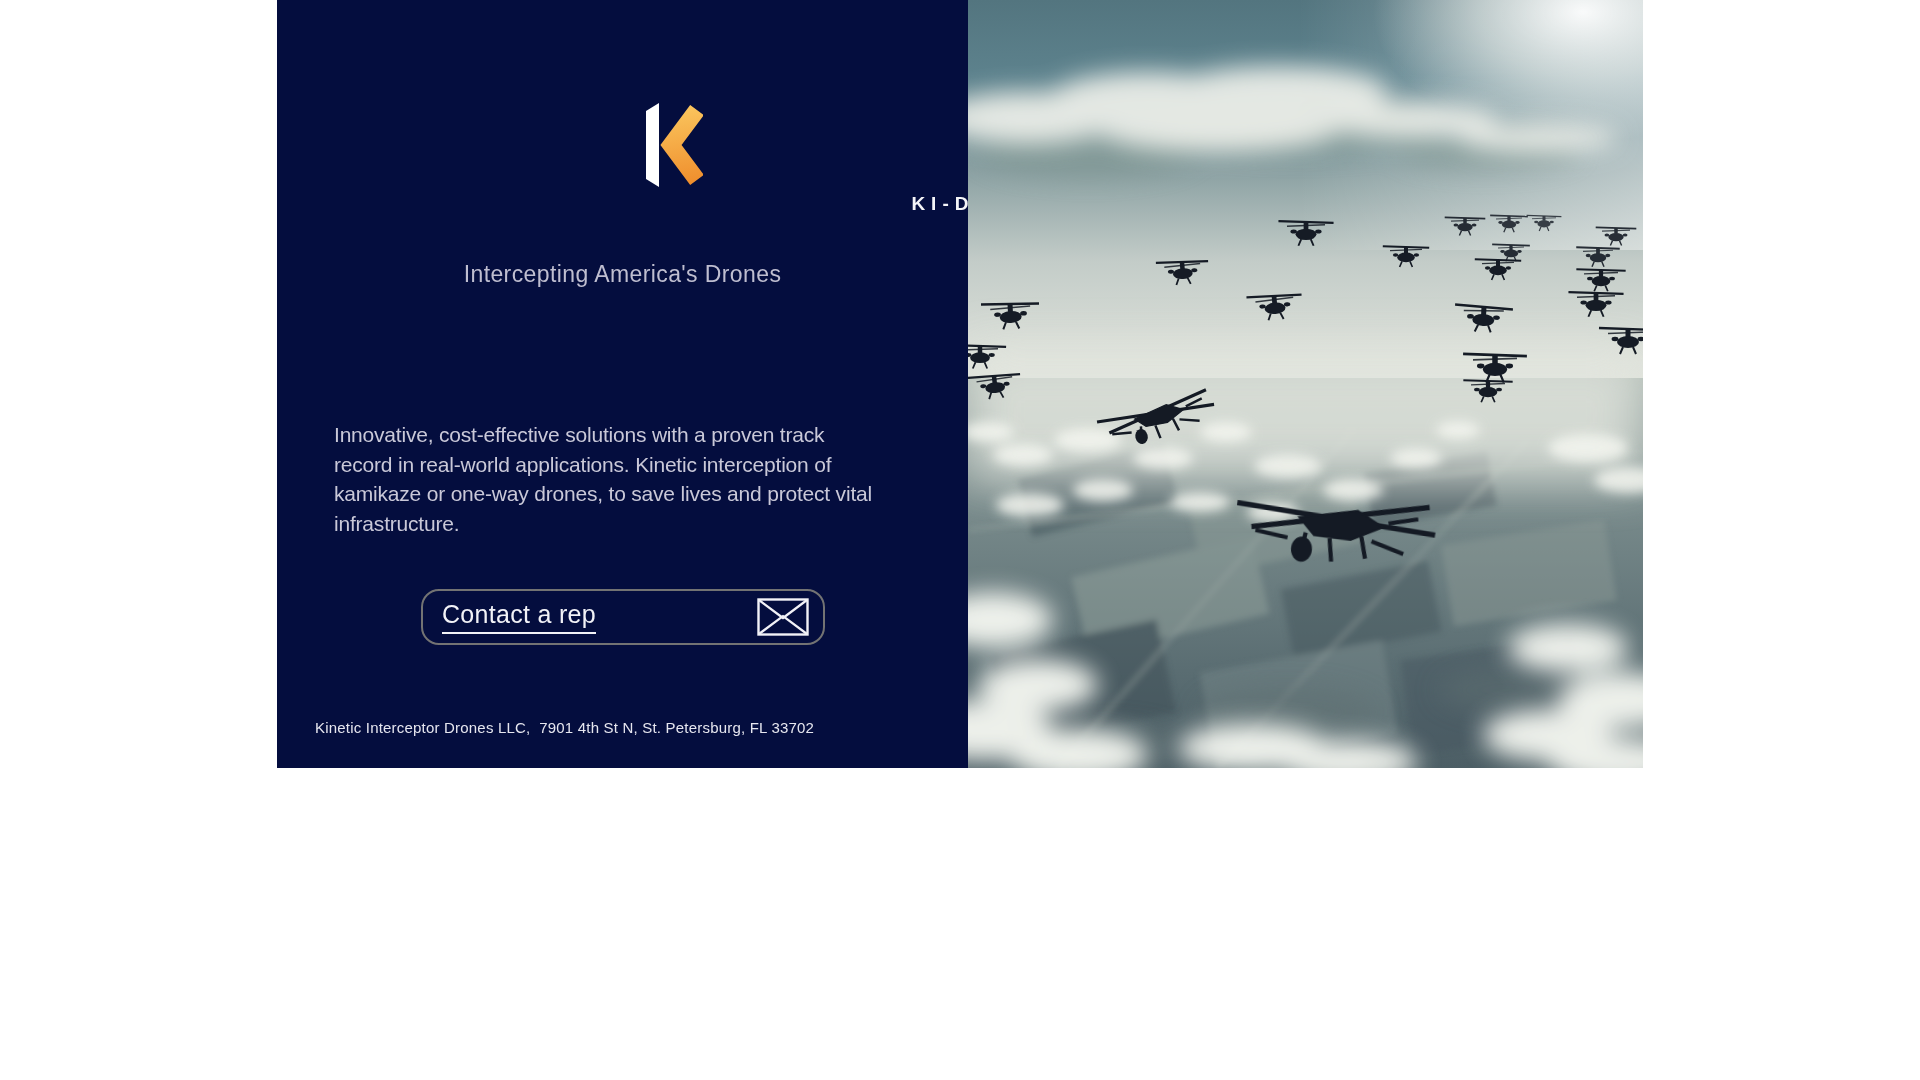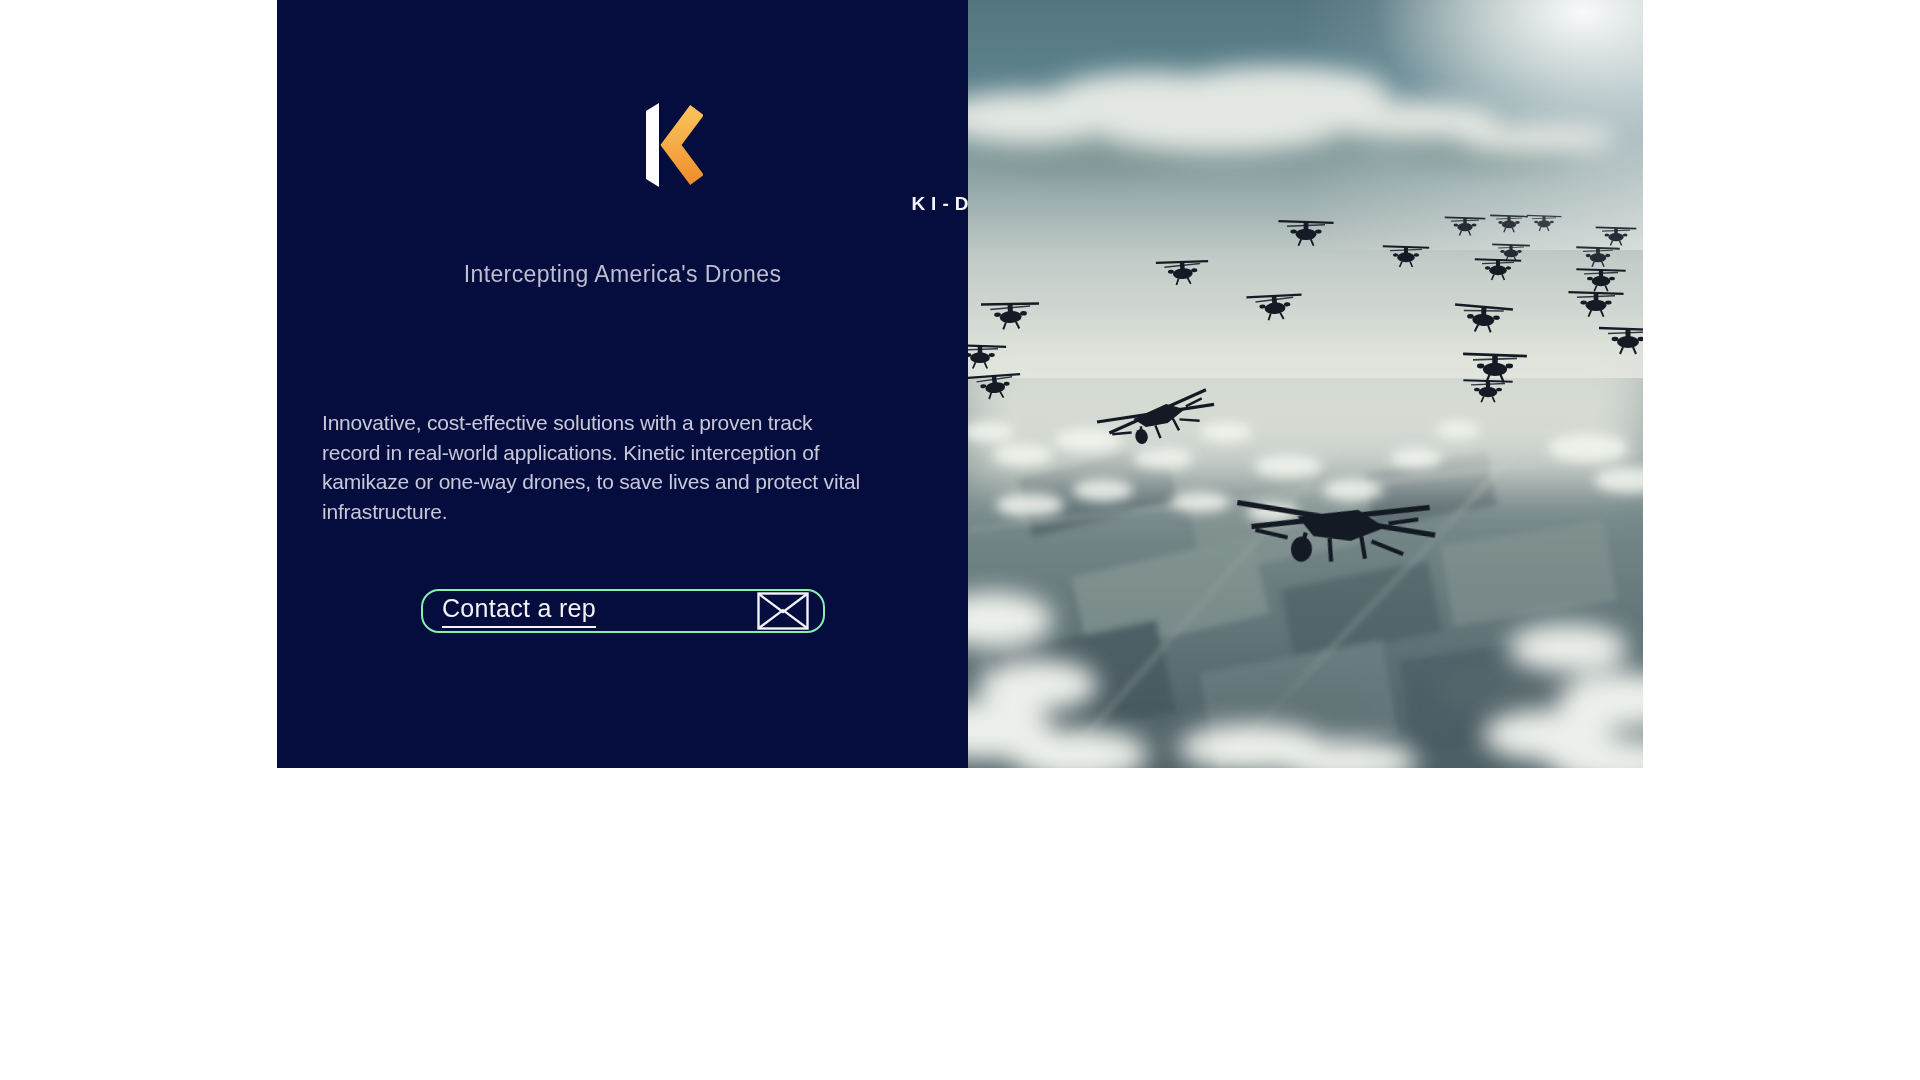--- a/index.html
+++ b/index.html
@@ -8,25 +8,25 @@
   
   .panel{position:absolute;left:277px;top:0;width:691px;height:768px;background:#040d3e;}
   .logo-wrap{position:absolute;left:0;top:103px;width:795px;text-align:right;}
   .logo-mark{display:block;margin:0 auto;}
   .logo-text{margin-top:6px;color:#f4f4f8;font-size:19px;font-weight:bold;
              letter-spacing:6px;text-indent:6px;}
   .tagline{position:absolute;left:0;top:261px;width:691px;text-align:center;
            color:#bfbed0;font-size:23px;font-weight:400;letter-spacing:0.4px;}
   .heading{position:absolute;left:41px;top:352px;margin:0;color:#ec9b43;
            font-size:29px;font-weight:500;letter-spacing:0.3px;}
-  .body-copy{position:absolute;left:41px;top:404px;width:620px;margin:4px;
+  .body-copy{position:absolute;left:41px;top:404px;width:620px;margin:16px;
              color:#c9c8d8;font-size:21px;line-height:29.5px;letter-spacing:-0.2px;
              white-space:pre-line;}
-  .cta{position:absolute;left:144px;top:589px;width:404px;height:44px;
-       border:2px solid #86efac;border-radius:18px;box-sizing:border-box;
+  .cta{position:absolute;left:144px;top:589px;width:404px;height:56px;
+       border:2px solid #737373;border-radius:18px;box-sizing:border-box;
        display:flex;align-items:center;justify-content:space-between;
        padding:0 14px 0 19px;cursor:pointer;text-decoration:none;background:transparent;}
   .cta-label{color:#f2f2f7;font-size:25px;letter-spacing:0.3px;
              border-bottom:2px solid #f2f2f7;padding-bottom:3px;}
   .cta-icon{display:block;}
   .footer-line{position:absolute;left:38px;top:719px;color:#e6e6ef;font-size:15px;
                letter-spacing:0.2px;white-space:pre;}
   
   .photo{position:absolute;left:968px;top:0;width:675px;height:768px;overflow:hidden;}
   .photo svg{display:block;}
@@ -62,20 +62,21 @@
 
     <a class="cta" href="#">
       <span class="cta-label">Contact a rep</span>
       <svg class="cta-icon" width="52" height="38" viewBox="0 0 52 38">
         <rect x="1.5" y="1.5" width="49" height="35" fill="none" stroke="#f2f2f7" stroke-width="2.4"></rect>
         <path d="M2,2 L26,20 L50,2" fill="none" stroke="#f2f2f7" stroke-width="2.2"></path>
         <path d="M2,36 L26,18 L50,36" fill="none" stroke="#f2f2f7" stroke-width="2.2"></path>
       </svg>
     </a>
 
+    <div class="footer-line">Kinetic Interceptor Drones LLC,  7901 4th St N, St. Petersburg, FL 33702</div>
   </section>
 
   <section class="photo" role="img" aria-label="Swarm of dark kinetic interceptor drones flying in a hazy sky above clouds and farmland">
     <svg width="675" height="768" viewBox="0 0 675 768">
       <defs>
         <linearGradient id="sky" x1="0" y1="0" x2="0" y2="1">
           <stop offset="0" stop-color="#53757f"></stop>
           <stop offset="0.10" stop-color="#5d828d"></stop>
           <stop offset="0.22" stop-color="#8aa0a2"></stop>
           <stop offset="0.34" stop-color="#c3ccc8"></stop>

